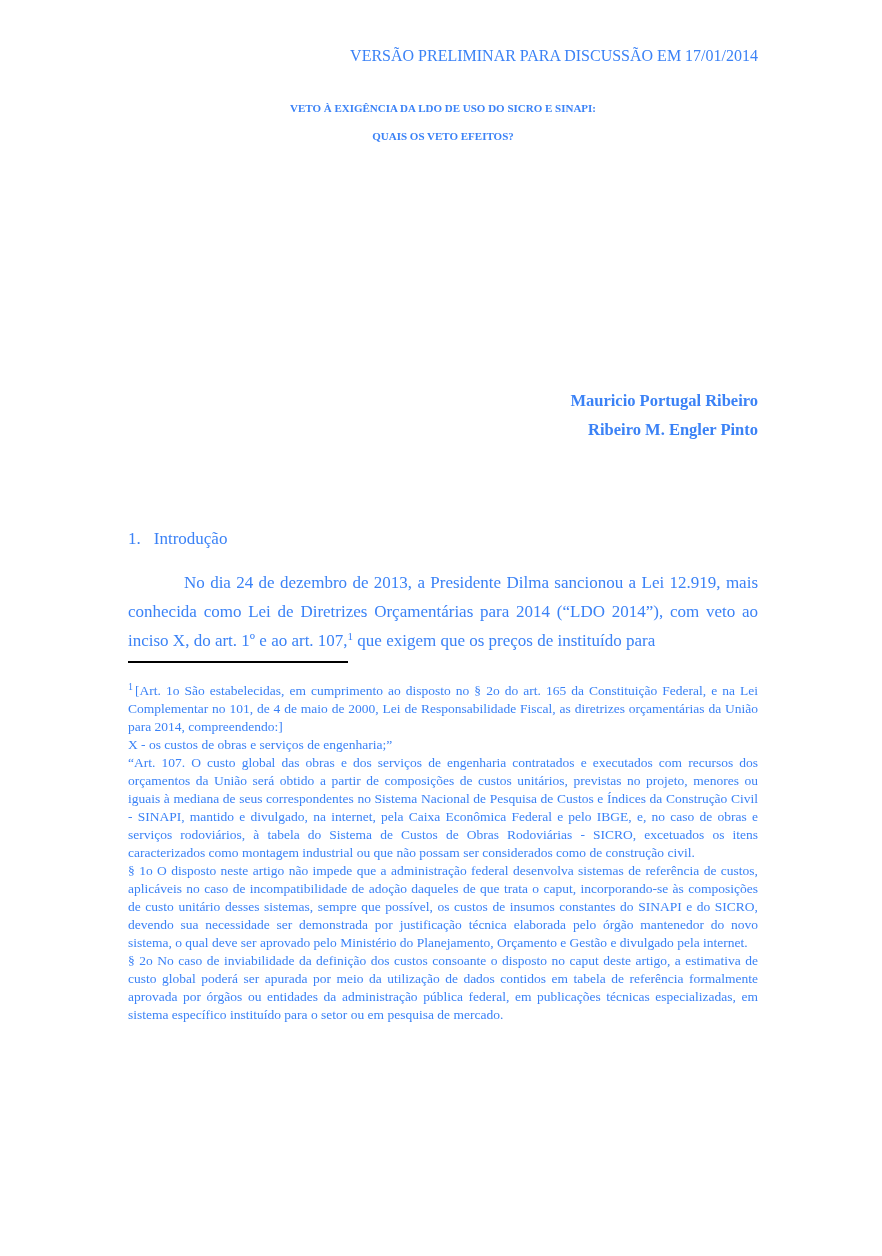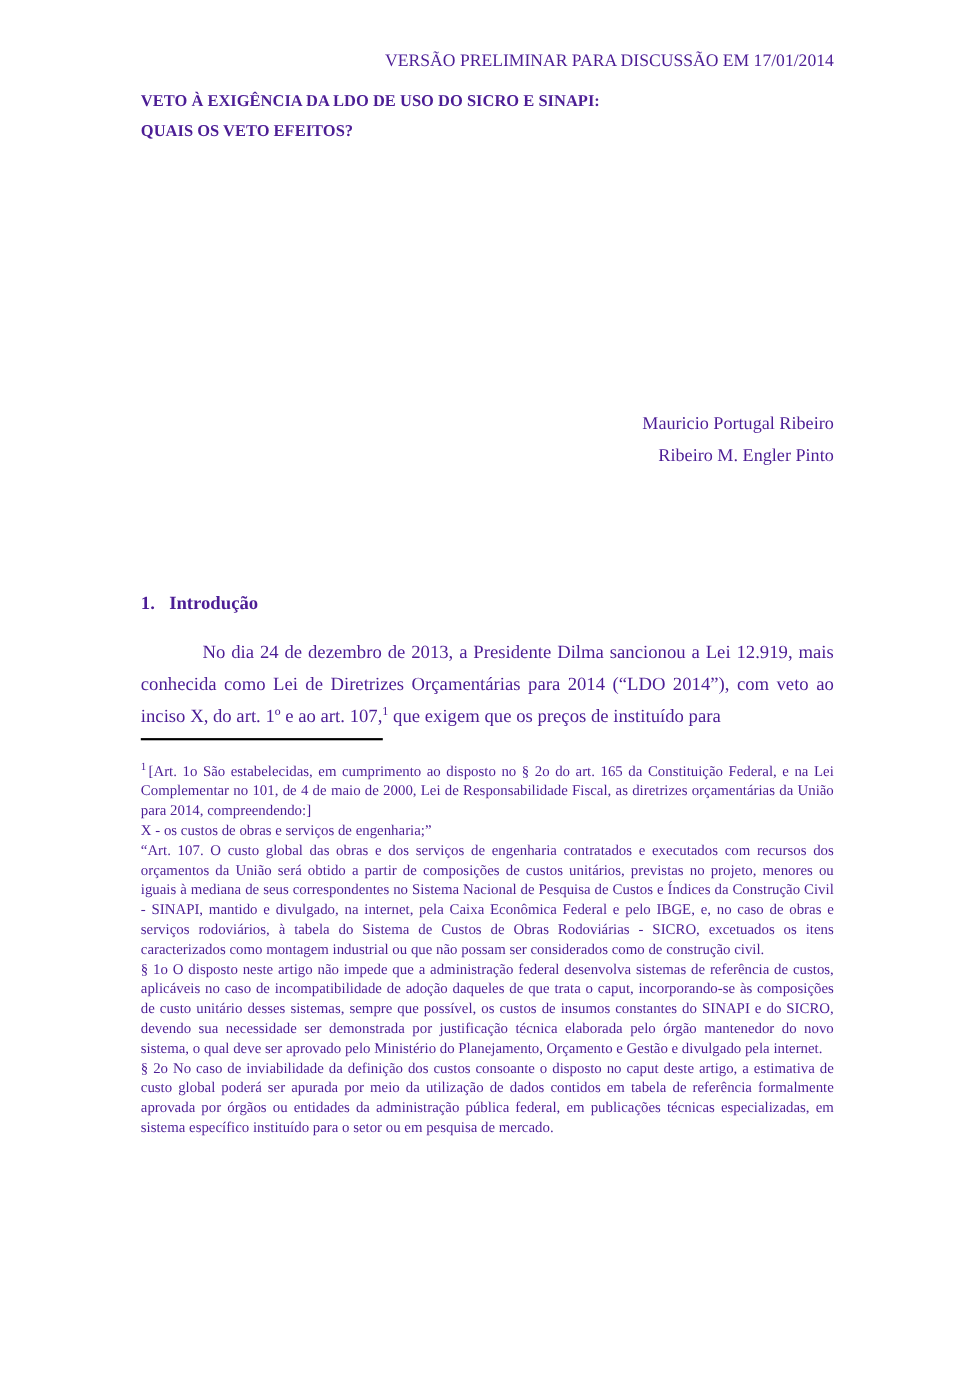--- a/index.html
+++ b/index.html
@@ -5,54 +5,55 @@
   html, body {
     margin: 0;
     padding: 0;
     background: #ffffff;
   }
   .page {
     position: relative;
     width: 882px;
     height: 1256px;
     background: #ffffff;
-    color: #4c1d95;
+    color: #3b82f6;
     font-family: "Liberation Serif", "DejaVu Serif", serif;
     overflow: hidden;
     box-sizing: border-box;
   }
   .content {
     position: absolute;
     left: 128px;
     right: 124px;
     top: 0;
   }
   .header-line {
     margin-top: 45px;
     text-align: right;
     font-size: 16px;
     line-height: 21px;
     white-space: nowrap;
   }
   .paper-title {
-    margin-top: 12px;
+    margin-top: 28px;
+    text-align: center;
     font-weight: bold;
-    font-size: 15px;
+    font-size: 11px;
     line-height: 28px;
   }
   .authors {
     margin-top: 236px;
     text-align: right;
-    font-weight: normal;
+    font-weight: bold;
     font-size: 16.5px;
     line-height: 29px;
   }
   .section-heading {
-    margin-top: 108px;
-    font-weight: bold;
+    margin-top: 82px;
+    font-weight: normal;
     font-size: 17px;
     line-height: 26px;
   }
   .section-heading .sec-num {
     display: inline-block;
     margin-right: 13px;
   }
   .intro {
     margin: 16px 0 0 0;
     font-size: 17px;

